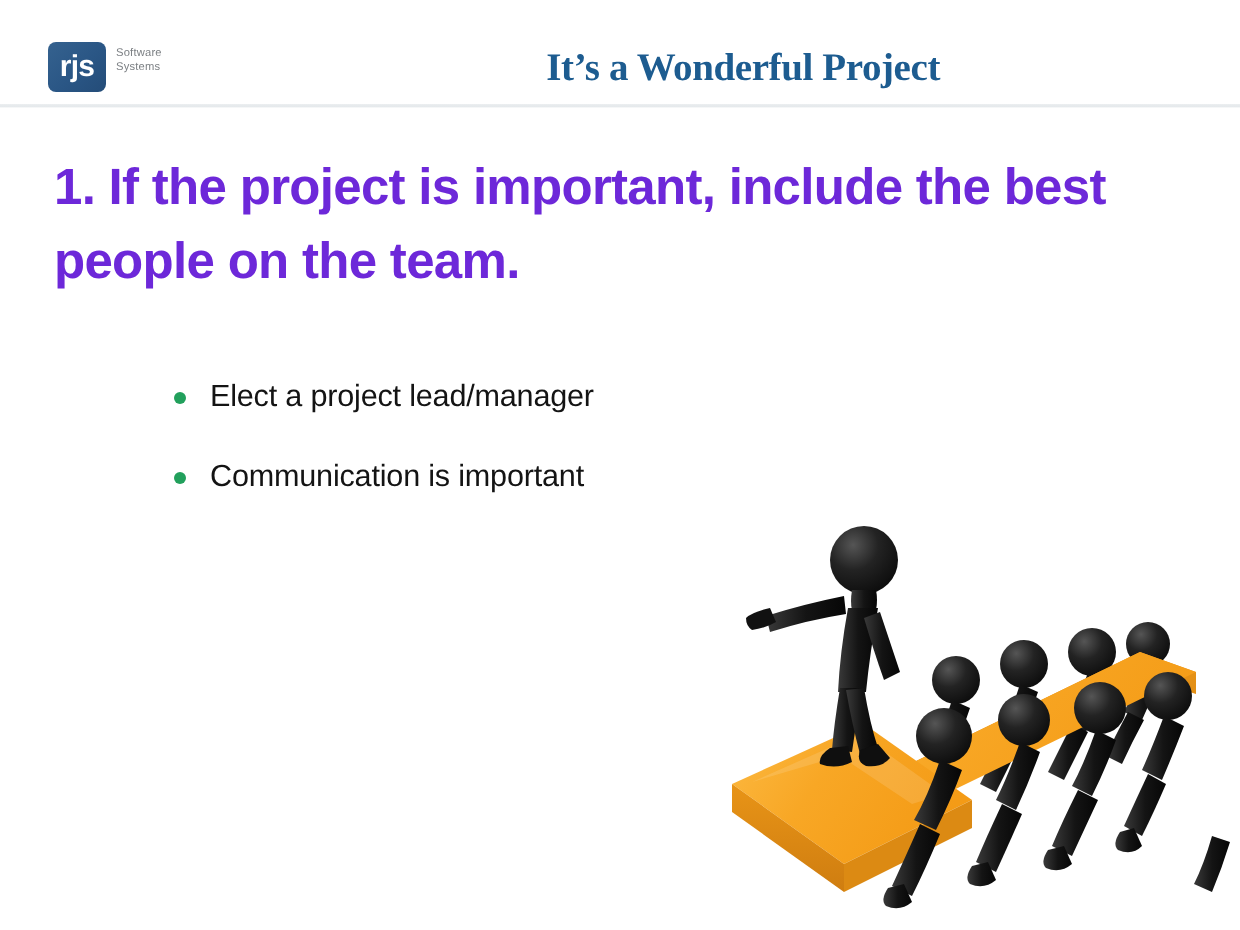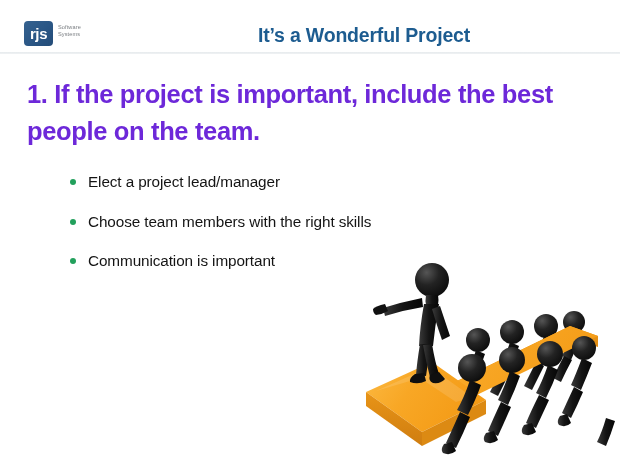--- a/index.html
+++ b/index.html
@@ -65,40 +65,41 @@
   }
   .deck-title {
     position: absolute;
     right: 18px;
     top: 24px;
     font-size: 19.5px;
     font-weight: bold;
     color: #1d5c90;
     letter-spacing: -0.2px;
     white-space: nowrap;
+    font-family: Liberation Serif, serif;
   }
 
   
   .heading {
     position: absolute;
     left: 27px;
     top: 76px;
     width: 545px;
     font-size: 25.5px;
     font-weight: bold;
     line-height: 37px;
     color: #6d28d9;
     letter-spacing: -0.35px;
   }
   .bullets {
     position: absolute;
     left: 68px;
     top: 172px;
     width: 420px;
-    margin: 0;
+    margin: 17px;
     padding: 0;
     list-style: none;
   }
   .bullet {
     position: relative;
     padding-left: 20px;
     margin-bottom: 19.5px;
     font-size: 15.3px;
     line-height: 20px;
     color: #141414;
@@ -143,24 +144,20 @@
 
     <div class="header-rule"></div>
   </div>
 
   <div class="heading">1. If the project is important, include the best people on the team.</div>
 
   <ul class="bullets">
     <li class="bullet">
       <span class="bullet-dot"></span>
       <span>Elect a project lead/manager</span>
-    </li>
-    <li class="bullet">
-      <span class="bullet-dot"></span>
-      <span>Choose team members with the right skills</span>
     </li>
     <li class="bullet">
       <span class="bullet-dot"></span>
       <span>Communication is important</span>
     </li>
   </ul>
 
   <div class="illustration">
     <svg width="260" height="215" viewBox="0 0 260 215" xmlns="http://www.w3.org/2000/svg">
       <defs>

